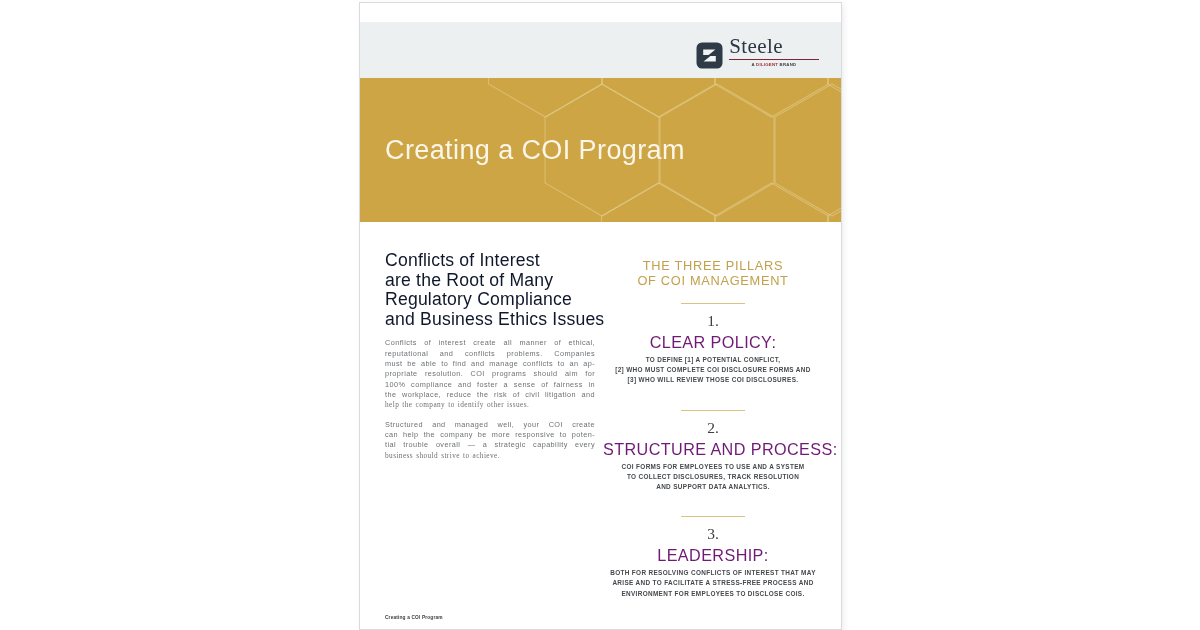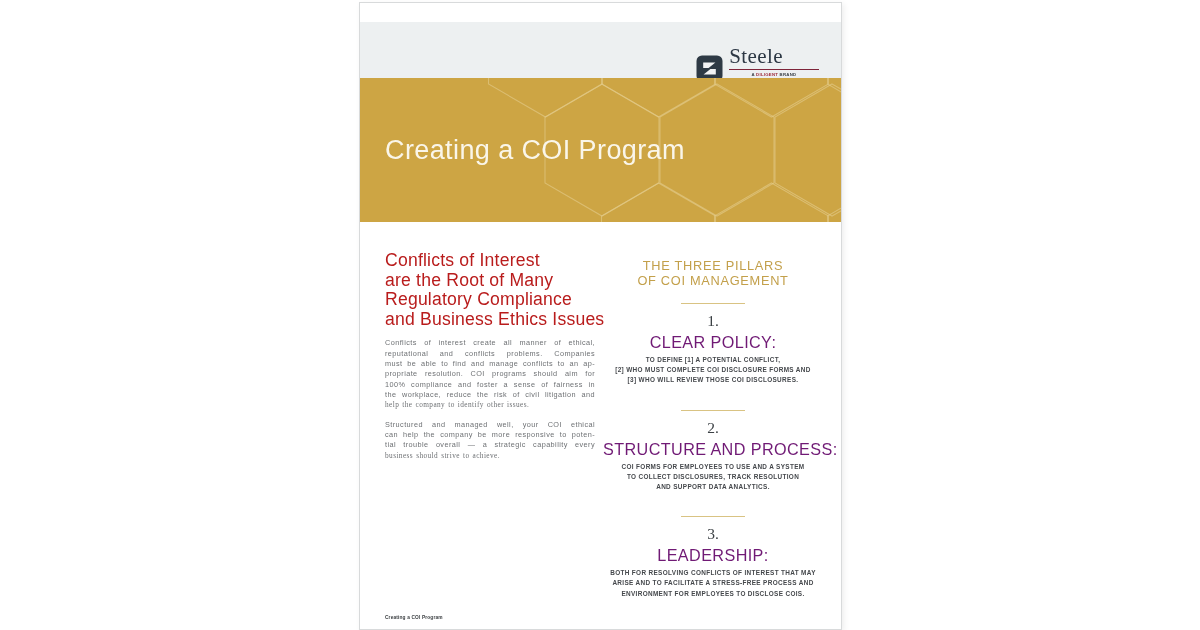--- a/index.html
+++ b/index.html
@@ -11,21 +11,21 @@
   .page {
     position:absolute; left:359px; top:2px; width:483px; height:628px;
     background:#ffffff; border:1px solid #d8dadb;
     box-shadow:2px 2px 6px rgba(0,0,0,0.07);
   }
   
   .band-gray {
     position:absolute; left:0; top:19px; width:100%; height:56px;
     background:#edf0f1;
   }
-  .logo { position:absolute; top:22px; right:22px; display:flex; align-items:flex-end; }
+  .logo { position:absolute; top:12px; right:22px; display:flex; align-items:center; }
   .logo-mark { width:27px; height:27px; margin-top:4px; }
   .logo-text { margin-left:6px; }
   .brand {
     font-family:"Liberation Serif", serif; font-size:21px; line-height:24px;
     color:#2c3744; letter-spacing:0.4px;
   }
   .brand-rule { height:1px; background:#7d2439; margin-top:1px; }
   .tagline {
     font-size:8.6px; letter-spacing:0.5px; margin-top:2px; color:#3d434a;
     font-weight:bold; transform:scale(0.5); transform-origin:left top;
@@ -40,21 +40,21 @@
   .hexes { position:absolute; left:0; top:0; }
   .hexes polygon { fill:none; stroke:#e4cd8e; stroke-opacity:0.6; stroke-width:1.1; }
   .banner-title {
     position:absolute; left:25px; top:58px; font-size:27px; line-height:28px;
     font-weight:300; color:#faf6ea; letter-spacing:0.4px; white-space:nowrap;
   }
   
   .col-left { position:absolute; left:25px; top:248px; width:210px; }
   .heading div {
     font-size:17.6px; line-height:19.6px; font-weight:300;
-    color:#b91c1c; letter-spacing:0.2px; white-space:nowrap;
+    color:#0f172a; letter-spacing:0.2px; white-space:nowrap;
   }
   .para { margin-top:9px; }
   .para.p2 { margin-top:9px; }
   .para div {
     font-size:7.3px; line-height:10.35px; color:#6e7174;
     letter-spacing:0.42px; word-spacing:0.8px;
     text-align:justify; text-align-last:justify;
   }
   .para div:last-child { text-align-last:left;font-family:Liberation Serif, serif; }
   
@@ -135,21 +135,21 @@
       <div class="para">
         <div>Conflicts of interest create all manner of ethical,</div>
         <div>reputational and conflicts problems. Companies</div>
         <div>must be able to find and manage conflicts to an ap-</div>
         <div>propriate resolution. COI programs should aim for</div>
         <div>100% compliance and foster a sense of fairness in</div>
         <div>the workplace, reduce the risk of civil litigation and</div>
         <div>help the company to identify other issues.</div>
       </div>
       <div class="para p2">
-        <div>Structured and managed well, your COI ethical</div>
+        <div>Structured and managed well, your COI create</div>
         <div>can help the company be more responsive to poten-</div>
         <div>tial trouble overall — a strategic capability every</div>
         <div>business should strive to achieve.</div>
       </div>
     </div>
 
     <div class="col-right">
       <div class="pillars">
         <div>THE THREE PILLARS</div>
         <div>OF COI MANAGEMENT</div>

